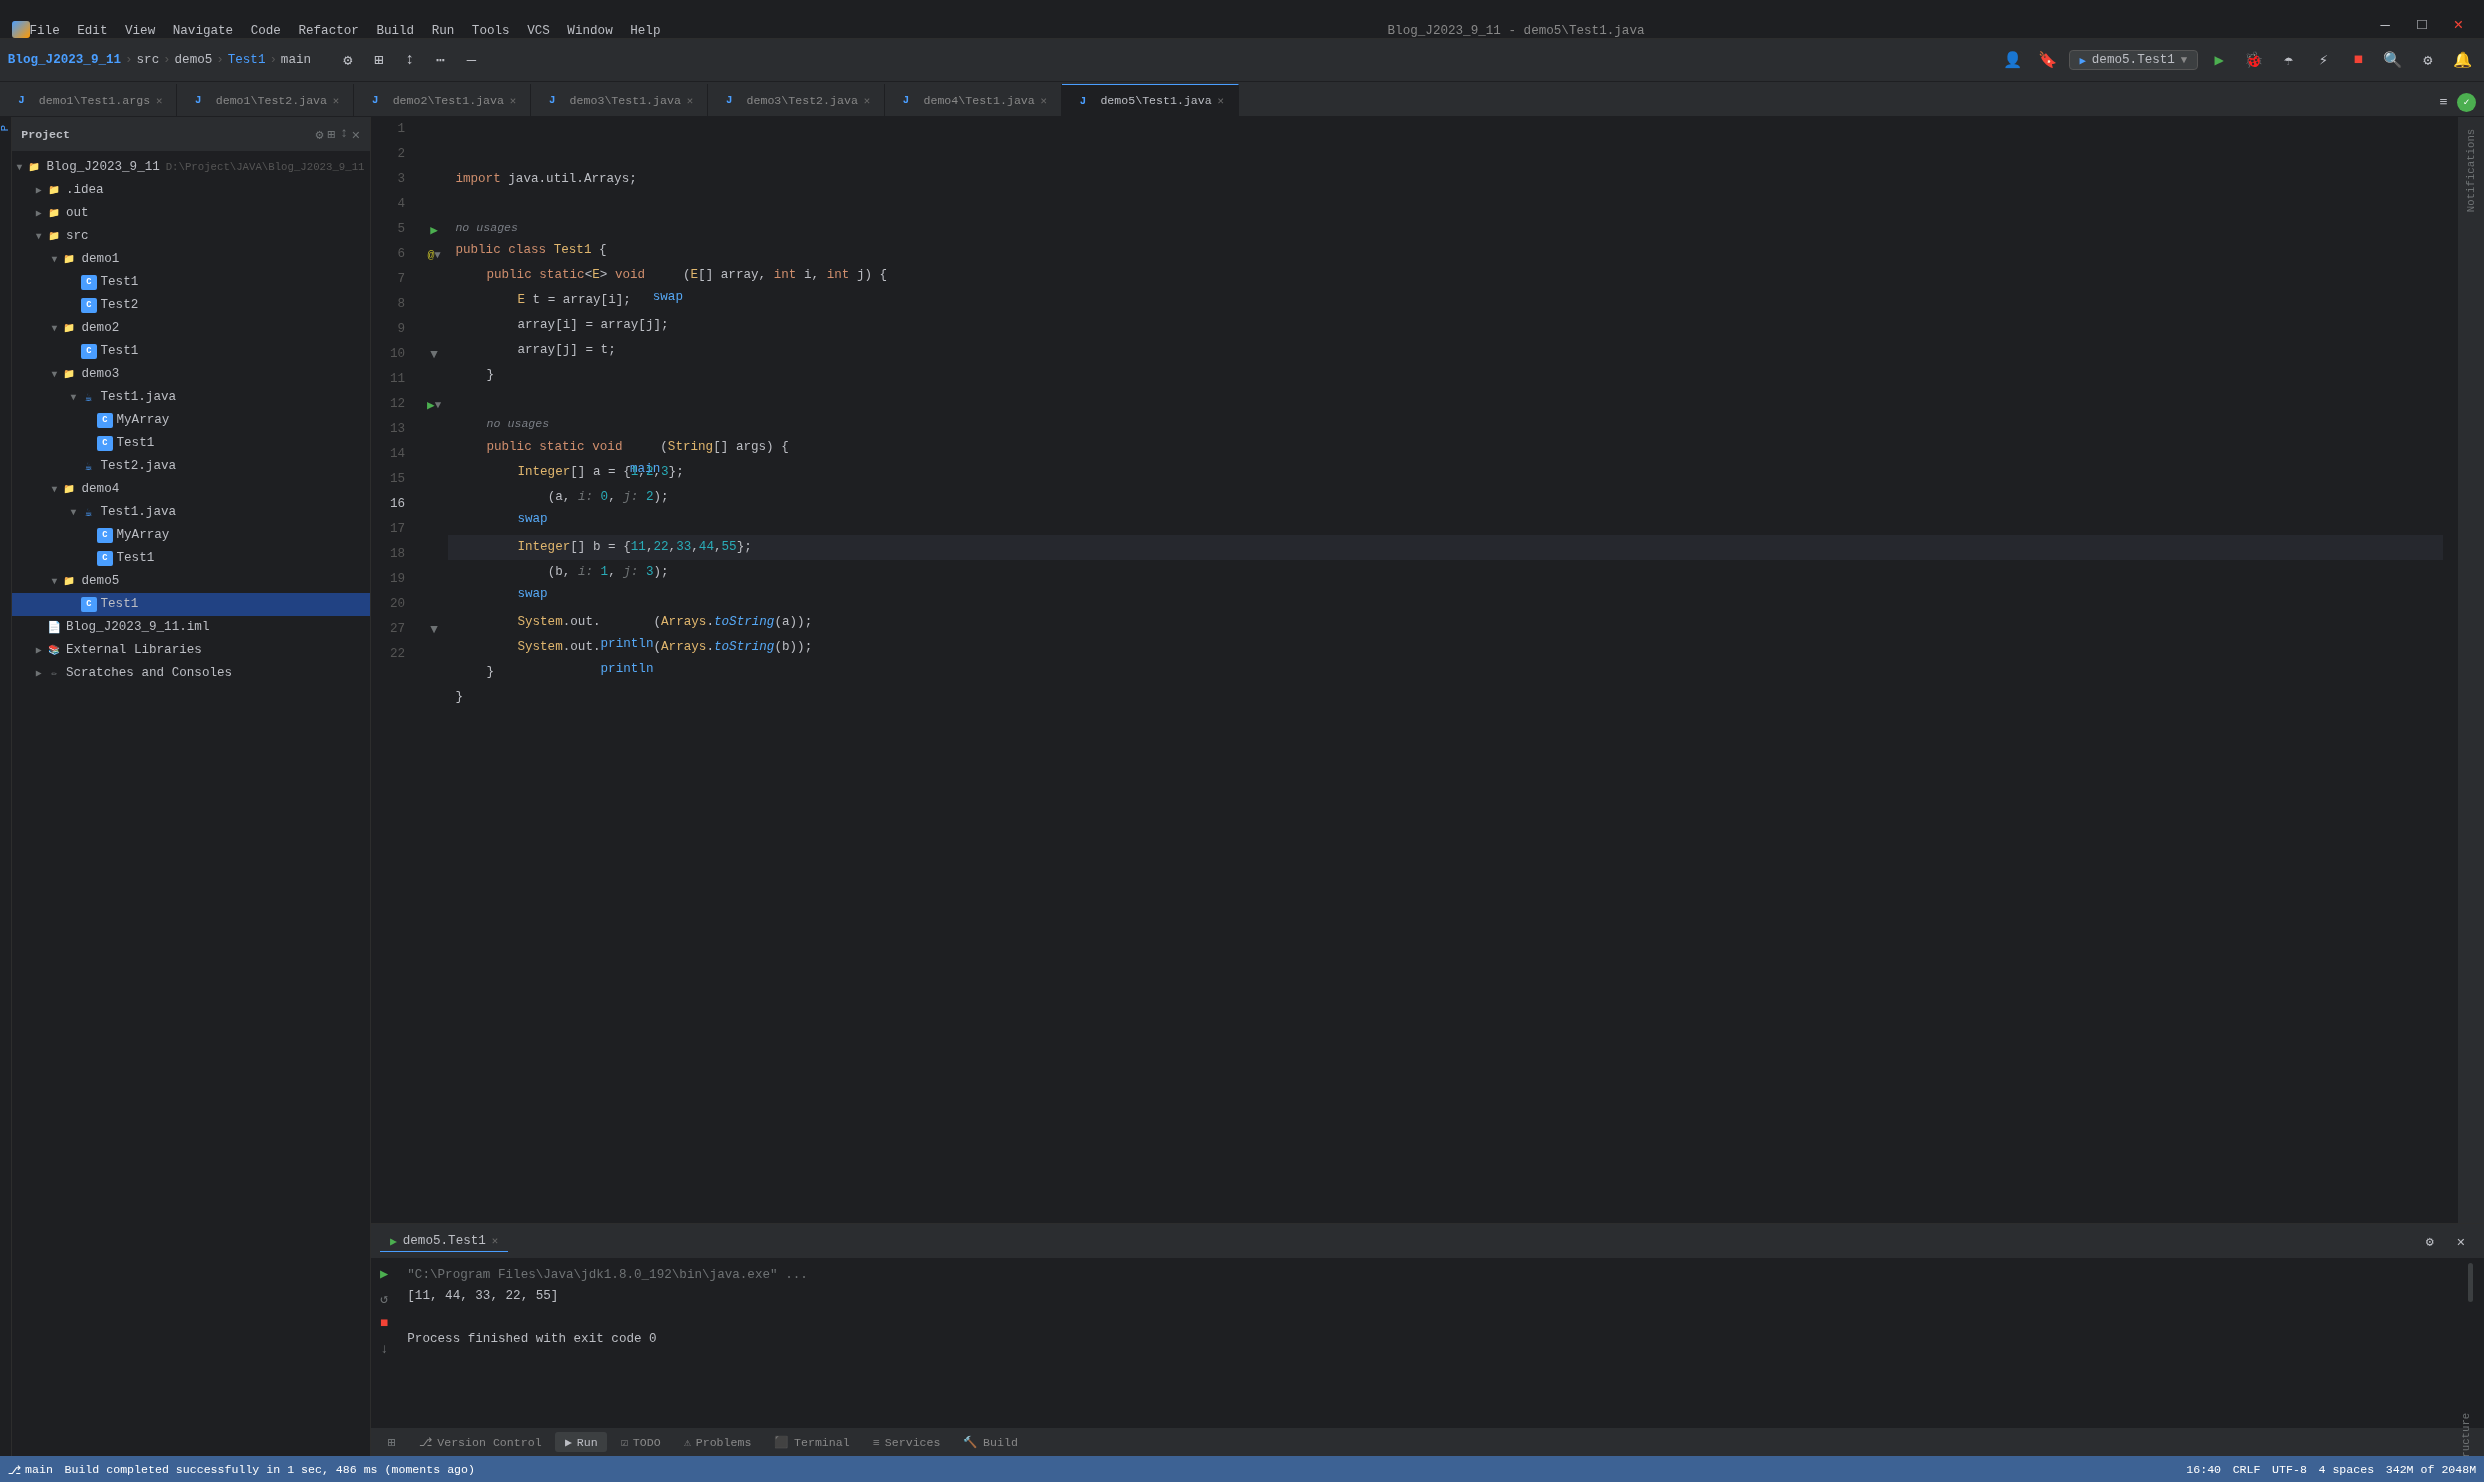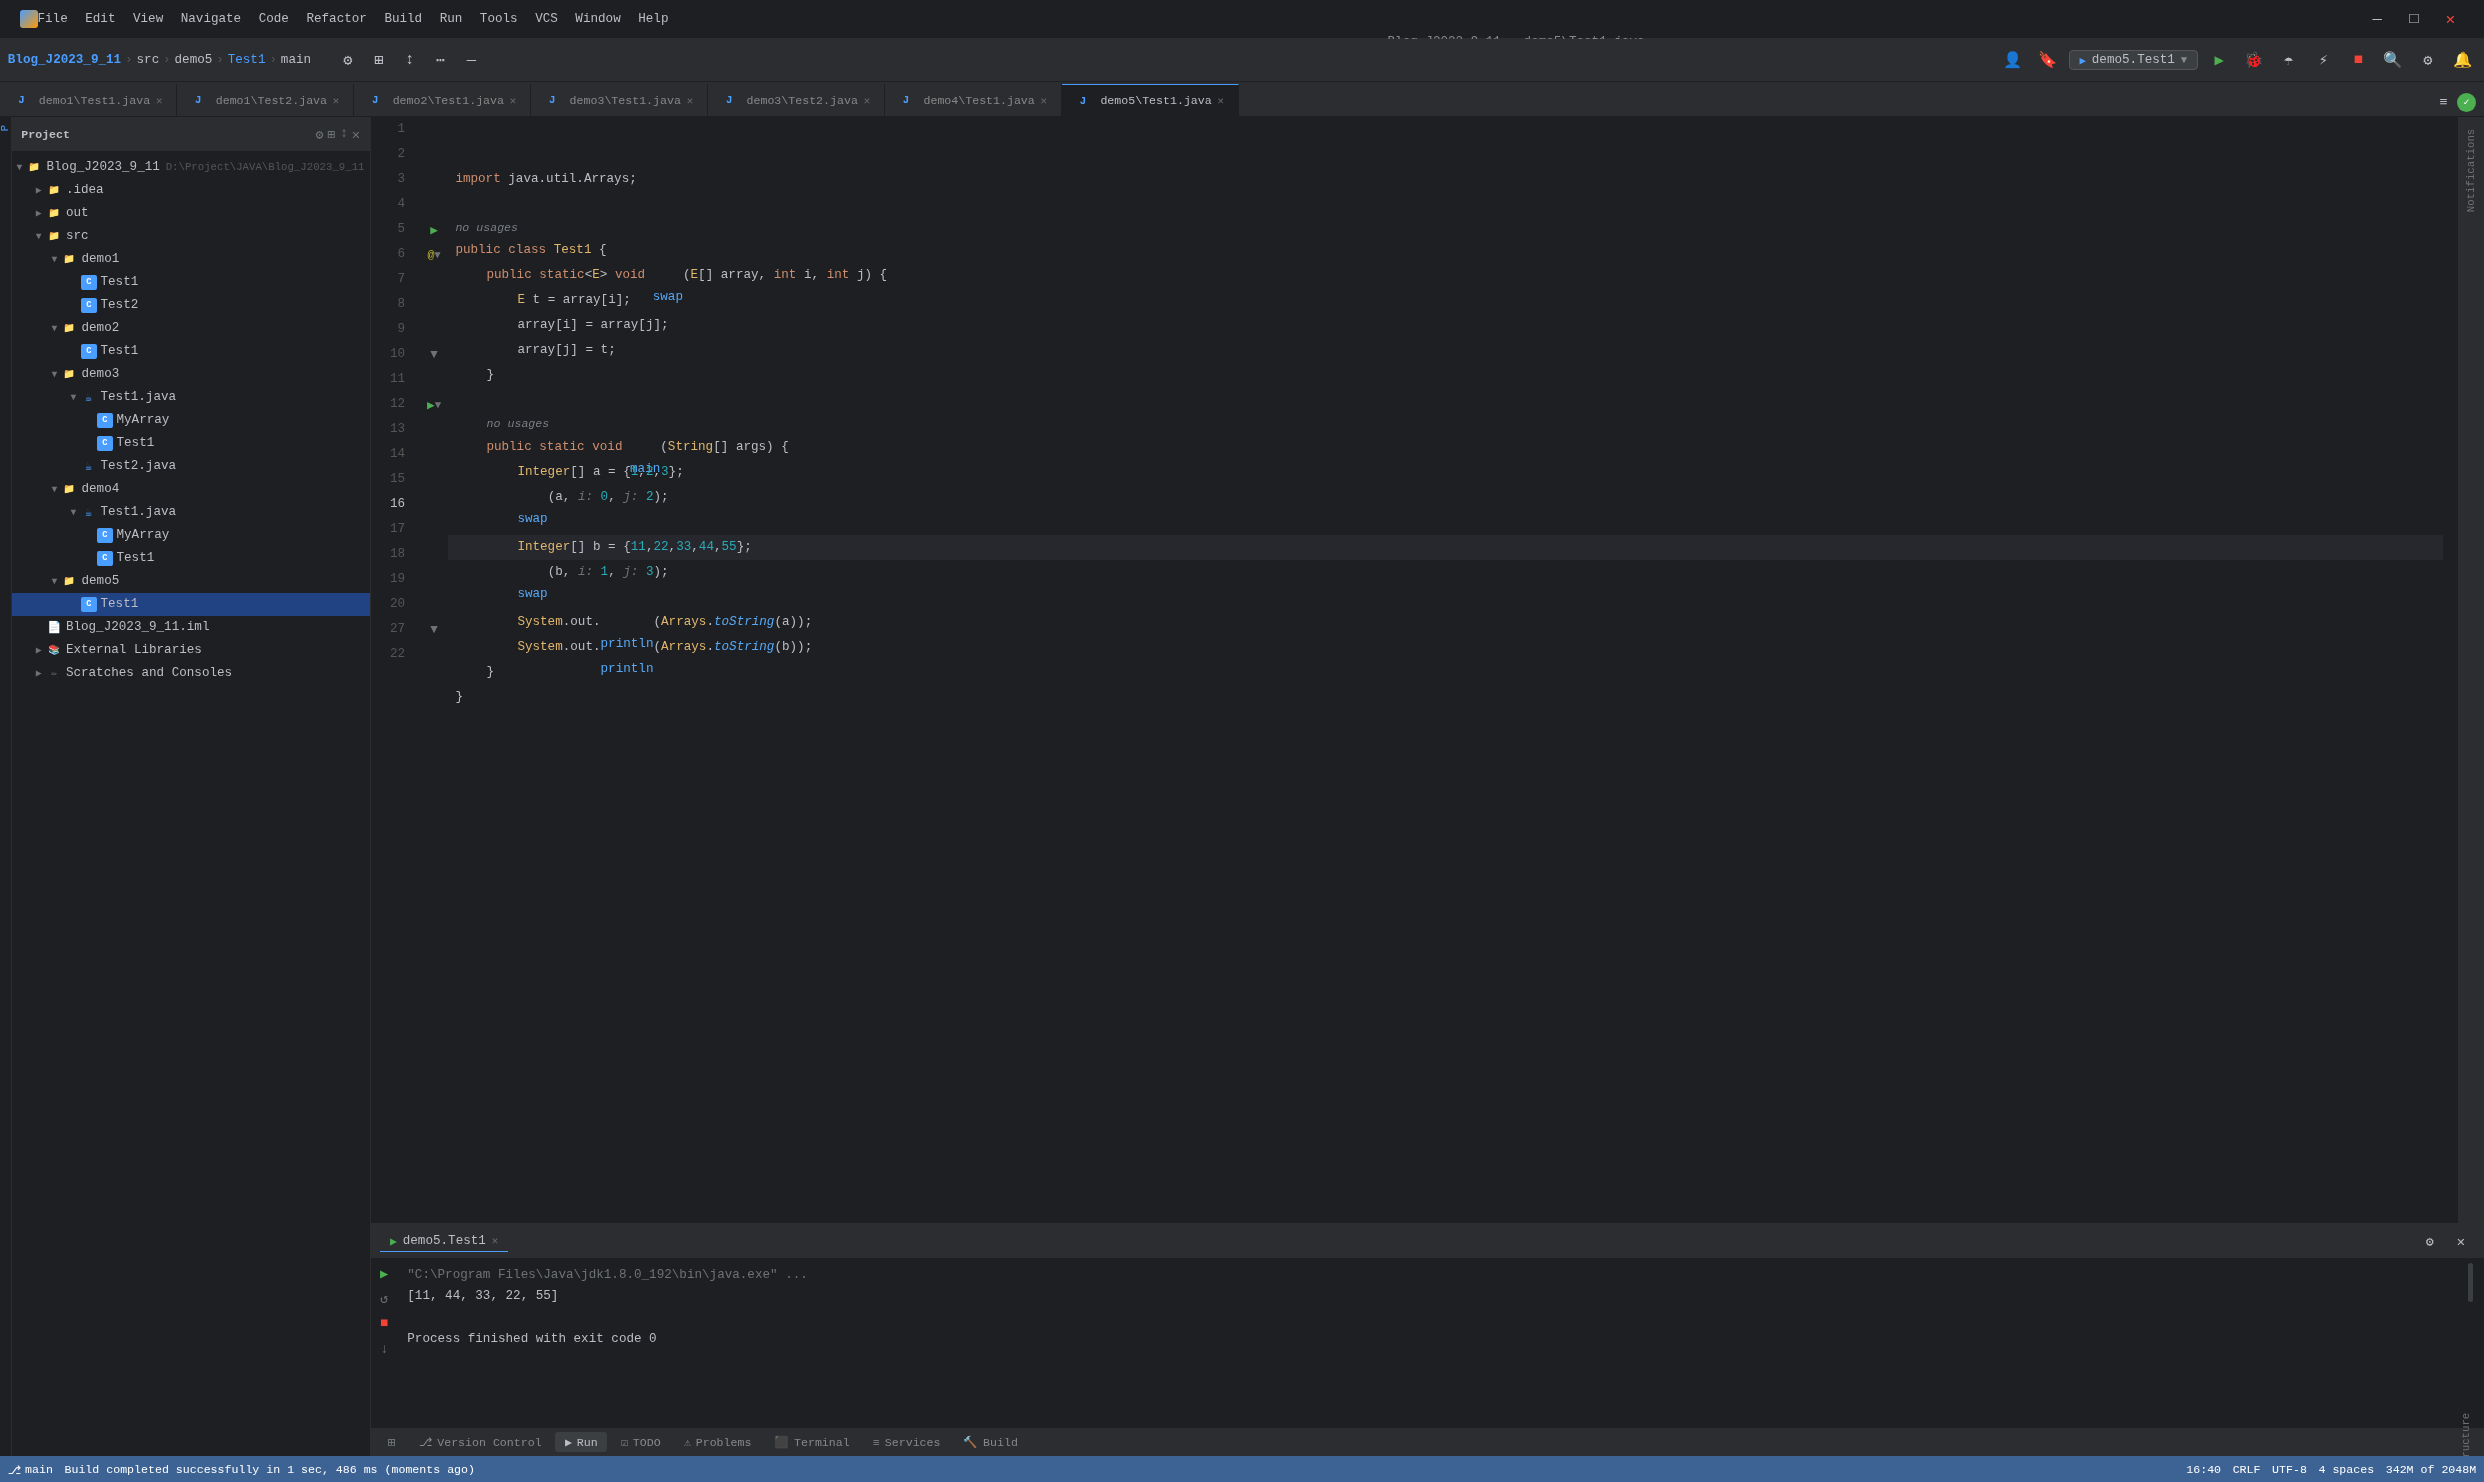--- a/index.html
+++ b/index.html
@@ -13,22 +13,22 @@
       overflow: hidden;
       display: flex;
       flex-direction: column;
     }
 
     
     .title-bar {
       background: #1e1f22;
       height: 39px;
       display: flex;
-      align-items: center;
-      padding: 0 20px;
+      align-items: flex-end;
+      padding: 0 12px;
       border-bottom: 1px solid #2d2d2d;
       flex-shrink: 0;
     }
     .title-bar-left {
       display: flex;
       align-items: center;
       gap: 7.8px;
     }
     .title-bar-menu {
       display: flex;
@@ -477,21 +477,21 @@
     <div class="icon-btn" style="color:#f44336;">■</div>
     <div class="icon-btn">🔍</div>
     <div class="icon-btn">⚙</div>
     <div class="icon-btn">🔔</div>
   </div>
 </div>
 
 <div class="tabs-bar">
   <div class="tab">
     <div class="tree-icon icon-java">J</div>
-    <span>demo1\Test1.java</span>
+    <span>demo1\Test1.args</span>
     <span class="tab-close">✕</span>
   </div>
   <div class="tab">
     <div class="tree-icon icon-java">J</div>
     <span>demo1\Test2.java</span>
     <span class="tab-close">✕</span>
   </div>
   <div class="tab">
     <div class="tree-icon icon-java">J</div>
     <span>demo2\Test1.java</span>

